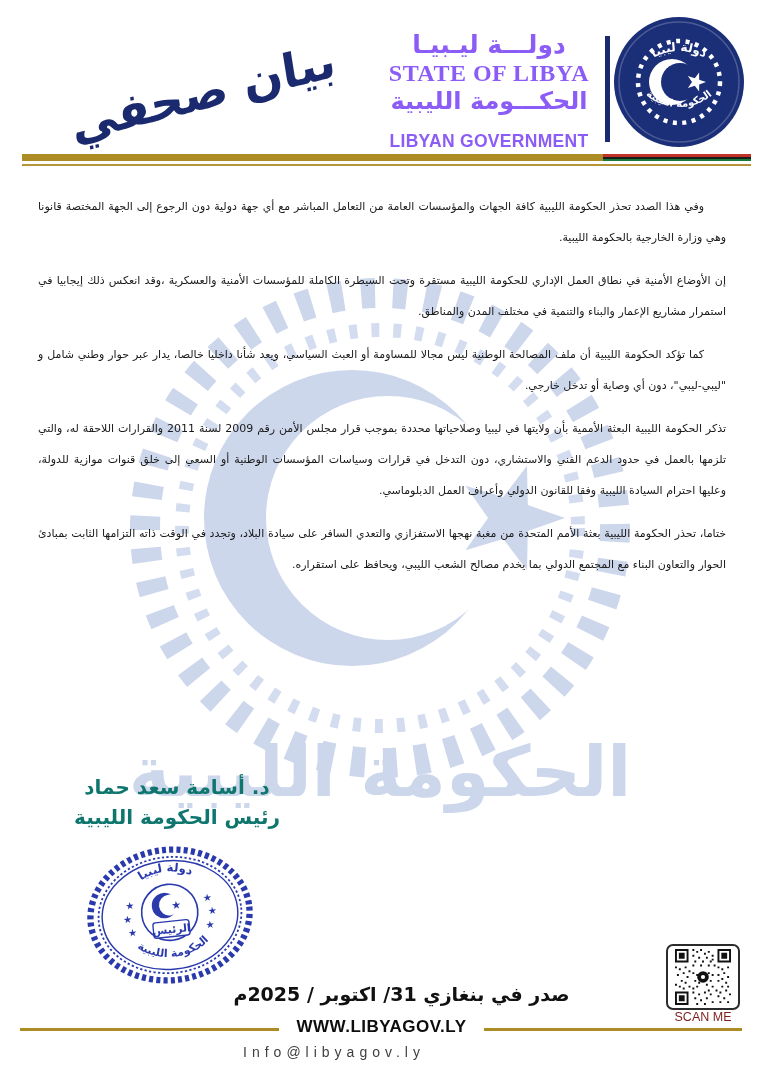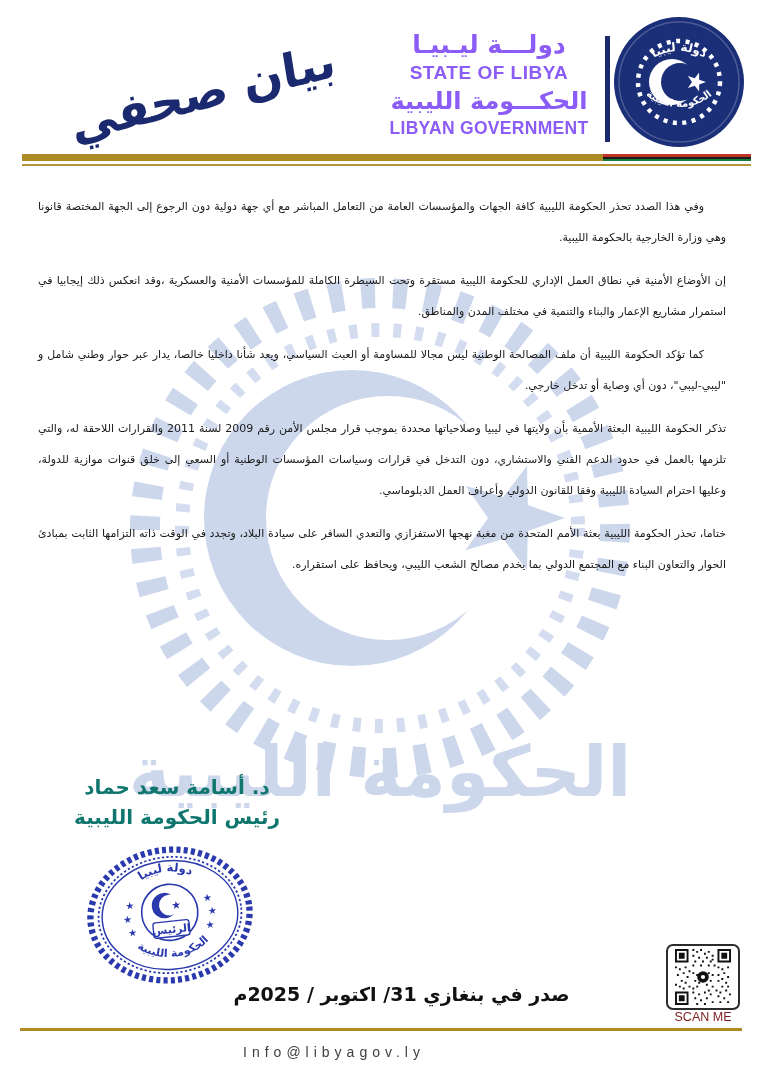--- a/index.html
+++ b/index.html
@@ -15,23 +15,23 @@
     display:flex; align-items:center; justify-content:center;
     transform:rotate(-14deg) skewX(-5deg);
     font-size:47px; font-weight:bold; color:#1b2a6e; direction:rtl;
     letter-spacing:1px; white-space:nowrap;
   }
   .gov-title-block {
     position:absolute; left:378px; top:30px; width:222px;
     text-align:center; color:#8b5cf6; font-weight:bold;
   }
   .gov-ar   { font-size:25px; line-height:30px; direction:rtl; }
-  .gov-en   { font-family:Liberation Sans, sans-serif; font-size:19px; line-height:26px; letter-spacing:.5px; }
+  .gov-en   { font-family:Liberation Serif, serif; font-size:24px; line-height:26px; letter-spacing:.5px; }
   .gov-ar2  { font-size:24px; line-height:30px; direction:rtl; }
-  .gov-en2  { font-family:"Liberation Sans", sans-serif; font-size:17.5px; line-height:25px; letter-spacing:.3px; }
+  .gov-en2  { font-family:"Liberation Sans", sans-serif; font-size:17.5px; line-height:25px; letter-spacing:.3px;margin-top:13px; }
   .vbar { position:absolute; left:605px; top:36px; width:5px; height:106px; background:#1b2a6e; }
   .emblem { position:absolute; left:612px; top:15px; width:134px; height:134px; }
   
   .div-gold { position:absolute; left:22px; top:154px; width:581px; height:7px; background:#ad8b25; }
   .div-tri  { position:absolute; left:603px; top:154px; width:148px; height:7px; display:flex; flex-direction:column; }
   .div-tri .t-red   { height:2.5px; background:#c13327; }
   .div-tri .t-black { height:2px;   background:#1c1c1c; }
   .div-tri .t-green { height:2.5px; background:#177a38; }
   .div-thin { position:absolute; left:22px; top:164px; width:729px; height:2px; background:#b6953a; }
   
@@ -169,20 +169,23 @@
     <circle cx="95" cy="74" r="14" fill="#2a3aad"></circle>
     <circle cx="100.5" cy="74" r="11.5" fill="#ffffff"></circle>
     <text x="108" y="79" font-size="12" fill="#2a3aad" text-anchor="middle">★</text>
     <rect x="80" y="92" width="40" height="17" rx="3" fill="#ffffff" stroke="#2a3aad" stroke-width="1.5"></rect>
     <text x="100" y="105" font-size="12" font-weight="bold" fill="#2a3aad" text-anchor="middle">الرئيس</text>
   </svg>
 
   <div class="issue-date">صدر في بنغازي 31/ اكتوبر / 2025م</div>
 
   <div class="footer-rule"></div>
+  <div class="website-line">
+    <span>WWW.LIBYAGOV.LY</span>
+  </div>
   <div class="email">Info@libyagov.ly</div>
 
   <div class="qr-box">
     <svg width="56" height="56" viewBox="0 0 29 29">
       <rect width="29" height="29" fill="#ffffff"></rect>
       <path fill="#111111" d="M0 0h7v7H0z M22 0h7v7h-7z M0 22h7v7H0z"></path>
       <path fill="#ffffff" d="M1 1h5v5H1z M23 1h5v5h-5z M1 23h5v5H1z"></path>
       <path fill="#111111" d="M2 2h3v3H2z M24 2h3v3h-3z M2 24h3v3H2z"></path>
       <circle cx="14.5" cy="14.5" r="3" fill="#111111"></circle>
       <circle cx="14.5" cy="14.5" r="1.1" fill="#ffffff"></circle>

